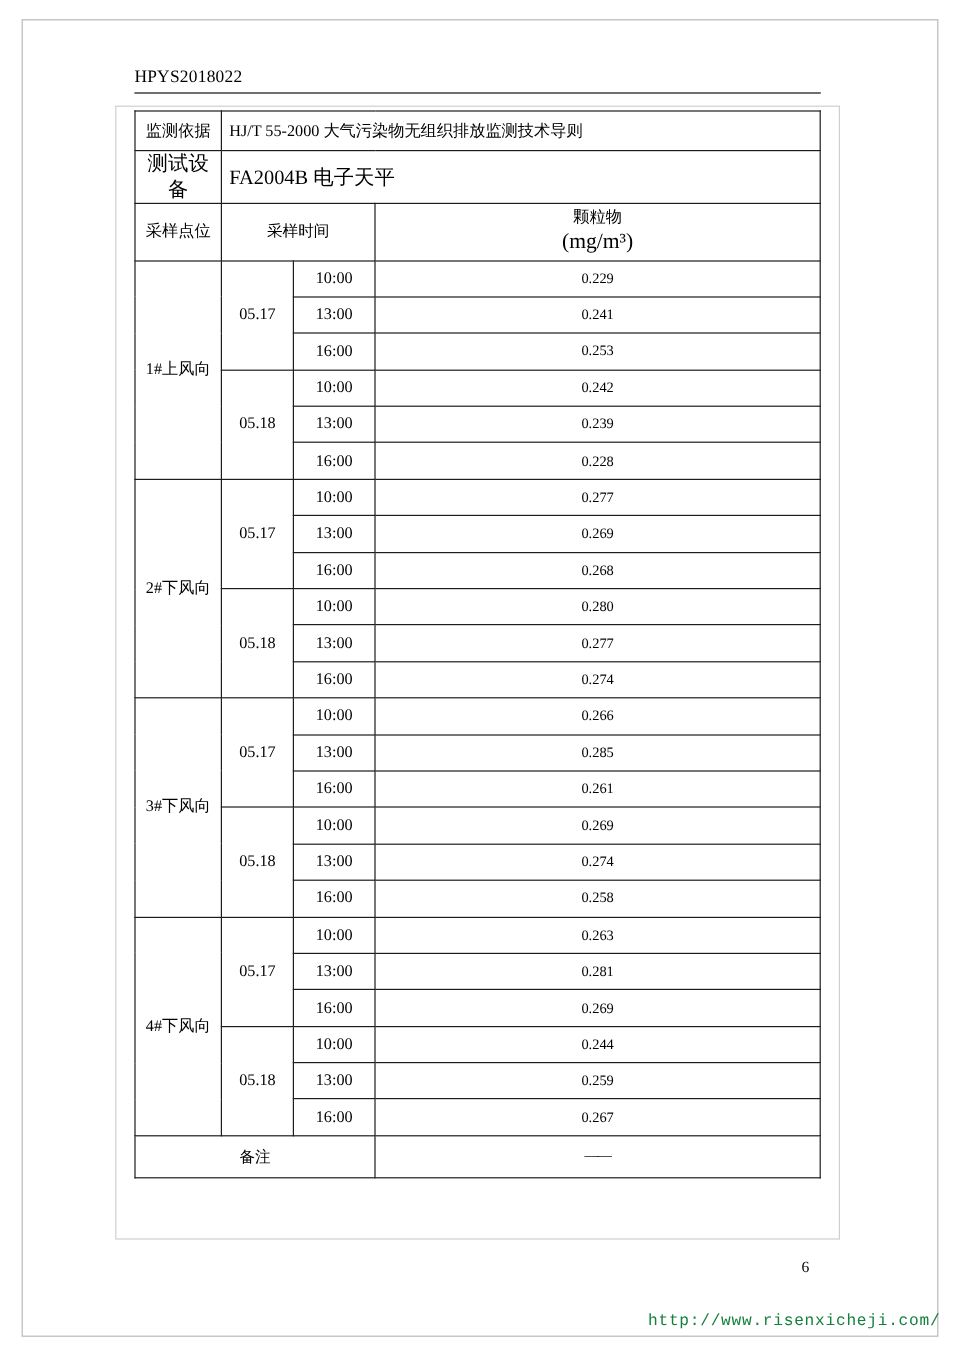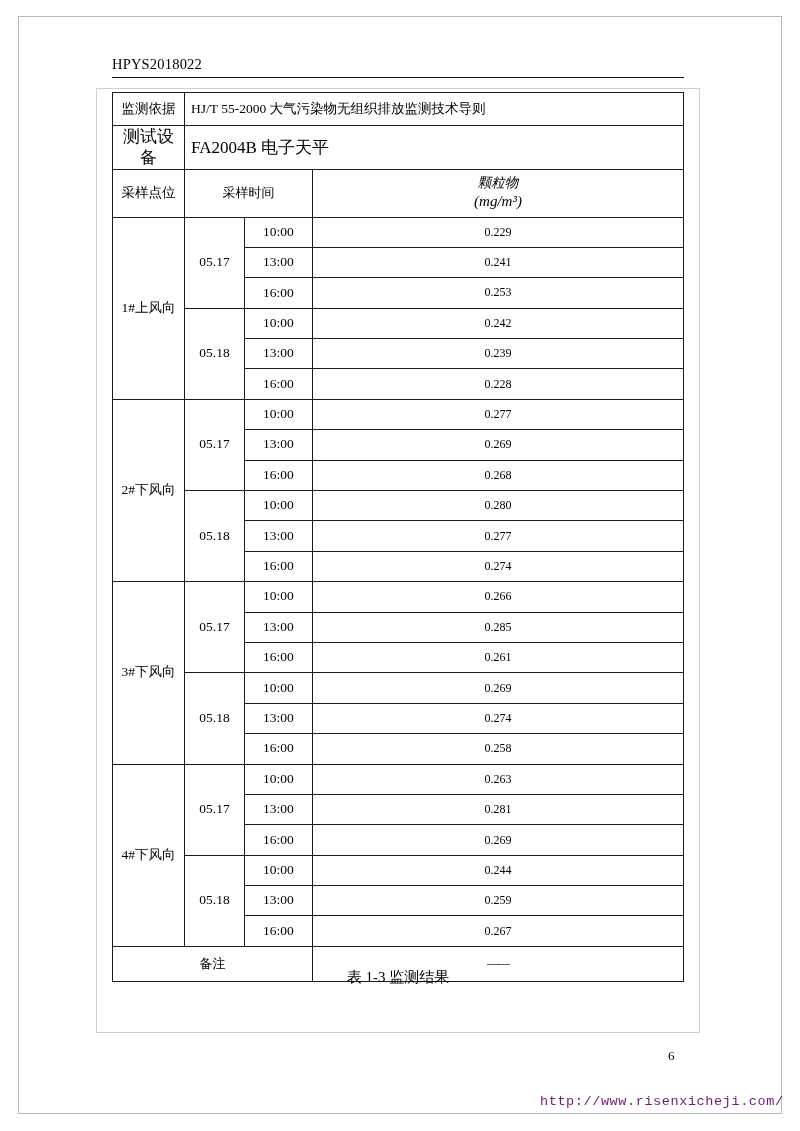--- a/index.html
+++ b/index.html
@@ -100,23 +100,22 @@
   .head-r3 td { height: 47px; }
   .left-pad {
     text-align: left;
     padding-left: 9px;
   }
   .center { text-align: center; }
   .param-cell {
     text-align: center;
     line-height: 1.45;
     font-size: 13.5px;
-    font-style: italic;
-  }
-  .param-cell .unit { font-size: 15px; }
+  }
+  .param-cell .unit { font-size: 18px; }
   .remark-row td { height: 34px; margin-left: 44px; }
   .dash {
     letter-spacing: -1px;
   }
   .caption {
     position: absolute;
     left: 112px;
     top: 968px;
     width: 572px;
     text-align: center;
@@ -131,21 +130,21 @@
     font-size: 13px;
     font-family: "Liberation Serif", serif;
   }
   .watermark {
     position: absolute;
     left: 540px;
     top: 1094px;
     font-size: 13.5px;
     font-family: "Liberation Mono", monospace;
     letter-spacing: 0.6px;
-    color: #701a75;
+    color: #15803d;
     text-align: right;
   }
 </style>
 </head>
 <body>
 
 <div class="page">
 
   <div class="page-frame"></div>
 
@@ -291,17 +290,16 @@
         <td class="c-val">0.267</td>
       </tr>
 
       <tr class="remark-row">
         <td colspan="3" class="center">备注</td>
         <td class="c-val dash">——</td>
       </tr>
     </tbody>
   </table>
 
-  <div class="caption">表 1-3 监测结果</div>
   <div class="page-num">6</div>
   <div class="watermark">http://www.risenxicheji.com/</div>
 
 </div>
 
 </body></html>

